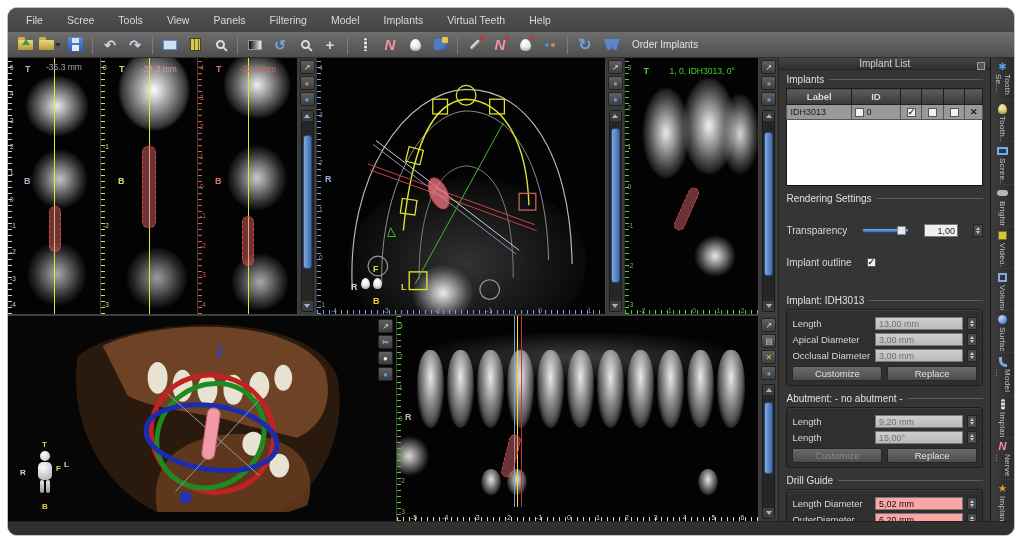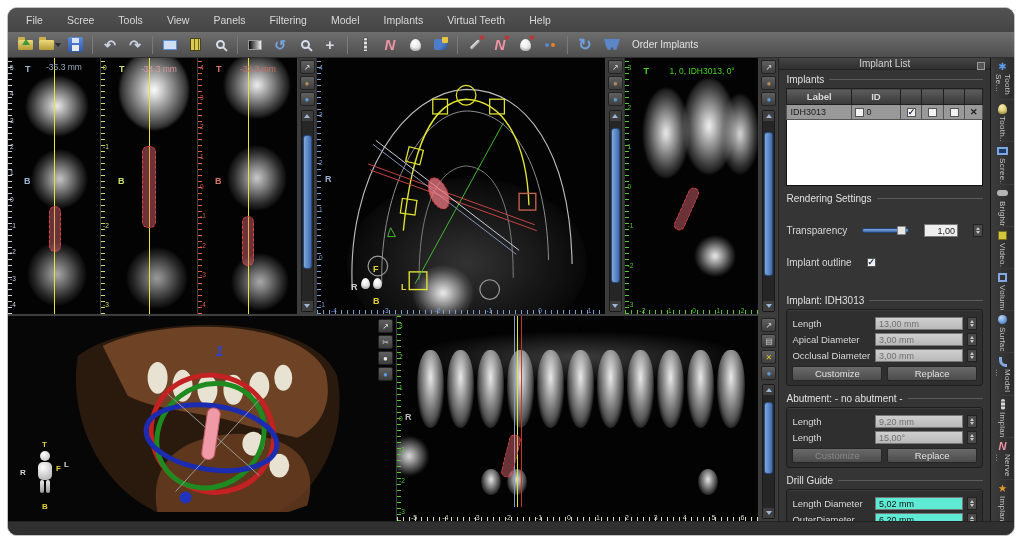--- a/index.html
+++ b/index.html
@@ -121,21 +121,21 @@
   .slider2{flex:1;height:5px;border-radius:2px;background:linear-gradient(#7fa8dd,#3f6cae);position:relative;border:1px solid #24456f}
   .slider2 .knob{position:absolute;right:2px;top:-3px;width:9px;height:9px;background:#e8e8e8;border:1px solid #888;border-radius:1px}
   .spinbox{width:34px;height:13px;background:#efefef;border:1px solid #777;color:#222;font-size:9px;display:flex;align-items:center;justify-content:flex-end;padding:0 2px}
   .spin{width:10px;height:13px;display:flex;flex-direction:column;gap:1px;justify-content:center;align-items:center;background:#4a4a4a;border:1px solid #222}
   .spin .tu{width:0;height:0;border-left:2.5px solid transparent;border-right:2.5px solid transparent;border-bottom:3.5px solid #c9c9c9}
   .spin .td{width:0;height:0;border-left:2.5px solid transparent;border-right:2.5px solid transparent;border-top:3.5px solid #c9c9c9}
   .frow{display:flex;align-items:center;margin:3px 0;gap:4px}
   .frow .flabel{flex:1;color:#d8d8d8;font-size:9.5px}
   .fval{width:88px;height:13px;border:1px solid #777;font-size:9px;display:flex;align-items:center;padding:0 3px}
   .fval.dis{background:linear-gradient(#cfcfcf,#b9b9b9);color:#707070}
-  .fval.en{background:#5eead4;color:#111}
+  .fval.en{background:#fca5a5;color:#111}
   .btnrow{display:flex;gap:5px;margin-top:4px}
   .pbtn{flex:1;height:15px;background:linear-gradient(#6a6a6a,#4c4c4c);border:1px solid #262626;border-radius:2px;color:#e0e0e0;font-size:9.5px;display:flex;align-items:center;justify-content:center}
   .pbtn.dis{color:#8a8a8a}
   .densline{margin-top:auto;height:16px;display:flex;align-items:center;justify-content:center;color:#a8a8a8;font-size:9.5px}
   
   .tabstrip{width:24px;background:#232323;border-left:1px solid #111;display:flex;flex-direction:column}
   .rtab{flex:1;border-bottom:1px solid #3a3a3a;background:linear-gradient(90deg,#3d3d3d,#2b2b2b);display:flex;flex-direction:column;align-items:center;padding-top:3px;gap:2px;overflow:hidden}
   .rtab .lbl{writing-mode:vertical-rl;font-size:8px;color:#c3c3c3;letter-spacing:.3px}
   .ti{width:11px;height:11px;flex:0 0 auto;display:flex;align-items:center;justify-content:center;font-size:10px}
   .ti-screen{width:11px;height:8px;border:2px solid #7aa8e0;background:#223a63}

